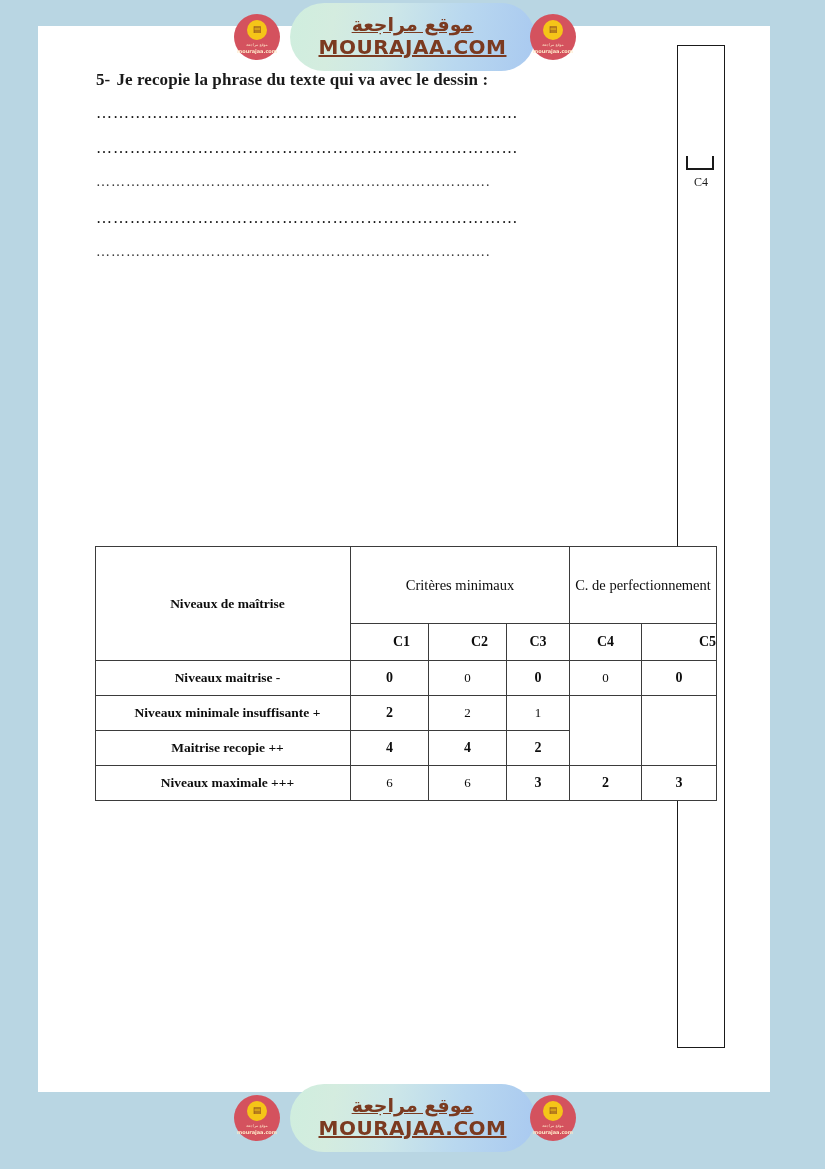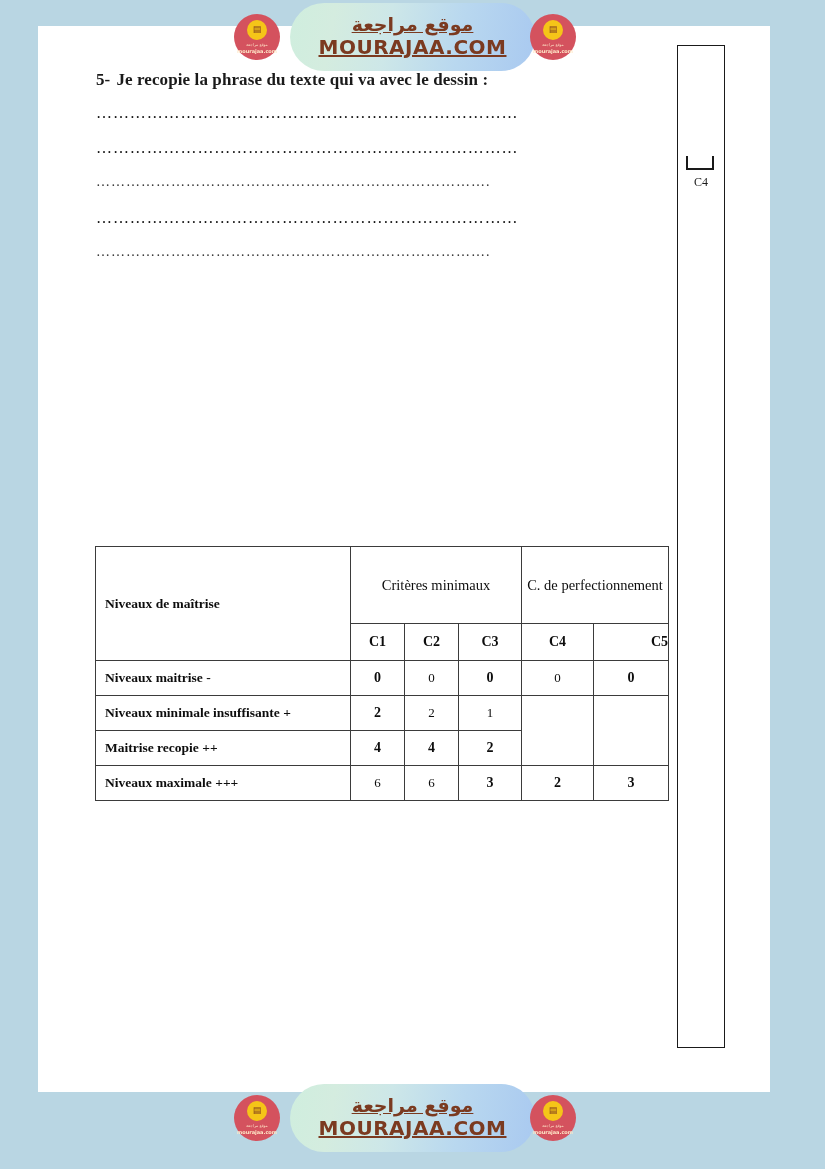--- a/index.html
+++ b/index.html
@@ -193,26 +193,26 @@
   #grading-table td, #grading-table th {
     border: 1.4px solid #3b3b3b;
     padding: 0;
     text-align: center;
     vertical-align: middle;
     font-weight: bold;
     background: #ffffff;
   }
   #grading-table .col-label {
     width: 245px;
-    text-align: left;
+    text-align: center;
     padding-left: 9px;
     font-size: 13.5px;
     white-space: nowrap;
   }
-  #grading-table .col-c { width: 53px; }
+  #grading-table .col-c { width: 53px; padding-left: 24px; }
   #grading-table .col-c3 { width: 62px; }
   #grading-table .col-c4 { width: 71px; }
   #grading-table .col-c5 { width: 74px; text-align: right; }
 
   #grading-table .grp-head {
     height: 44px;
     font-size: 14.5px;
     font-weight: normal;
     line-height: 1.12;
     padding: 16px 4px;

